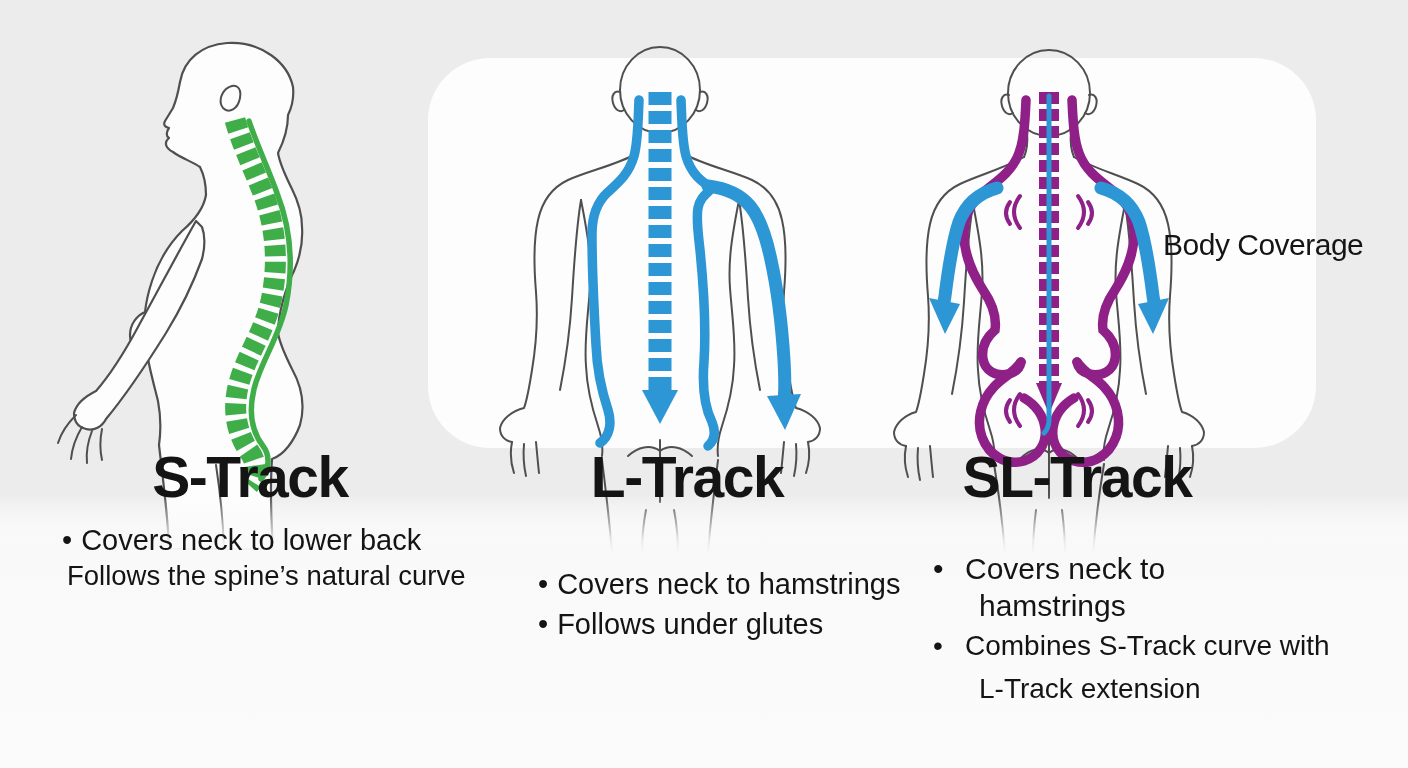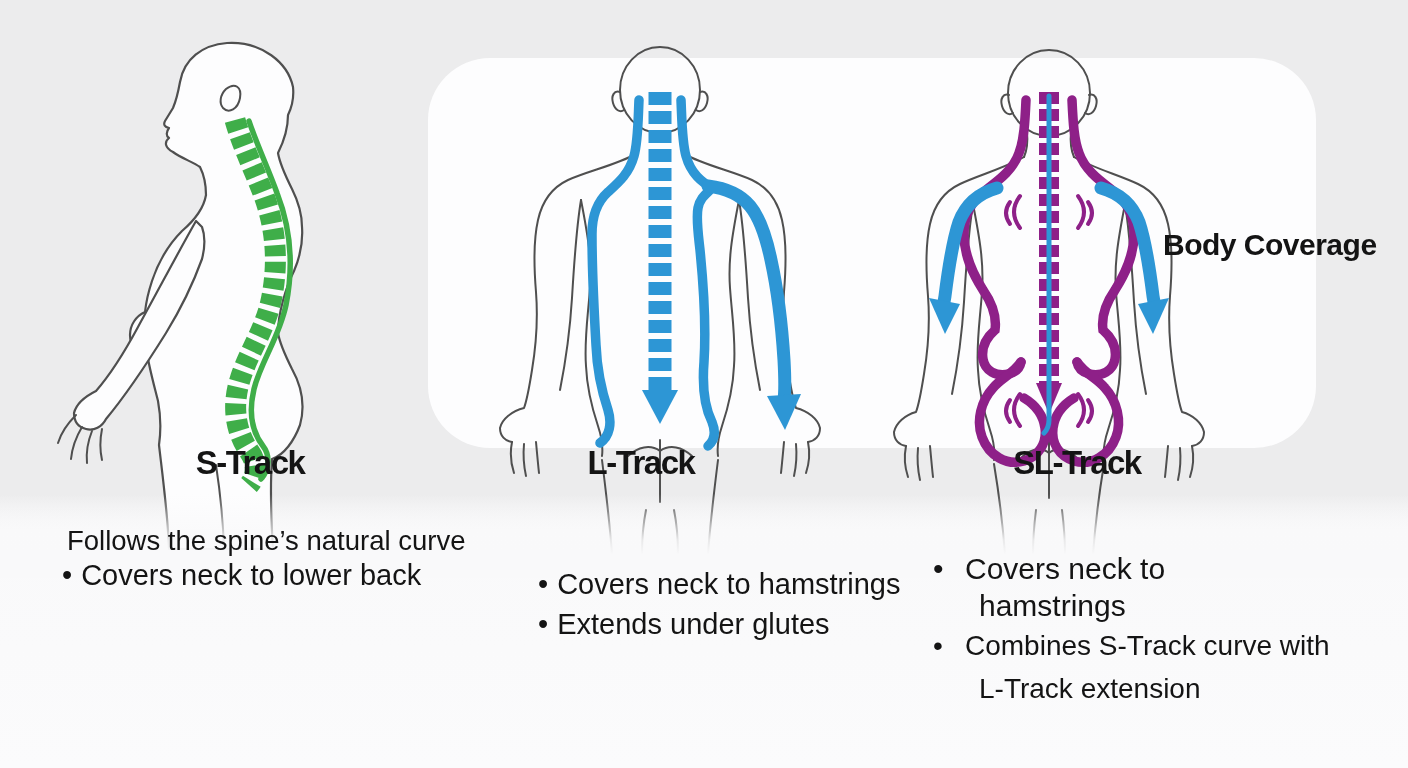--- a/index.html
+++ b/index.html
@@ -16,38 +16,38 @@
   .fig-s{left:30px;top:35px;width:380px;height:520px;}
   .fig-l{left:450px;top:40px;width:420px;height:530px;}
   .fig-sl{left:869px;top:40px;width:400px;height:530px;}
   .fade{
     position:absolute;left:0;top:494px;width:1408px;height:84px;
     background:linear-gradient(180deg,rgba(249,249,250,0) 0%,rgba(249,249,250,.9) 55%,#f9f9fa 72%);
     pointer-events:none;z-index:5;
   }
   .txt{position:absolute;z-index:6;color:var(--text,#141414);}
   .track-title{
-    width:330px;text-align:center;font-weight:700;font-size:33px;
+    width:330px;text-align:center;font-weight:700;font-size:57px;
     letter-spacing:-1.5px;top:444px;
   }
   .title-s{left:85px;}
-  .title-l{left:476px;text-align:center;}
+  .title-l{left:522px;text-align:center;}
   .title-sl{left:912px;}
   .cap{line-height:35px;}
   .cap .li{white-space:nowrap;}
   .cap-s{left:62px;top:523px;font-size:29px;}
   .cap-s .li-cont{font-size:27.5px;padding-left:5px;}
   .cap-l{left:538px;top:564px;font-size:29px;line-height:40px;}
   .cap-sl{left:956px;top:550px;font-size:30px;line-height:37px;}
   .cap-sl .li{white-space:normal;padding-left:23px;text-indent:-23px;}
   .cap-sl .li-1{max-width:300px;}
   .cap-sl .li-2{max-width:368px;font-size:28px;line-height:43px;}
   .mk{display:inline-block;margin-right:9px;}
   .coverage{
-    left:1163px;top:228px;font-size:30px;font-weight:700;letter-spacing:-.5px;
+    left:1163px;top:228px;font-size:30px;font-weight:400;letter-spacing:-.5px;
   }
   
   .bodyfill{fill:var(--panel,#fdfdfe);stroke:var(--outline,#4f4f4f);stroke-width:2.2;stroke-linejoin:round;stroke-linecap:round;}
   .ol{fill:none;stroke:var(--outline,#4f4f4f);stroke-width:2;stroke-linecap:round;stroke-linejoin:round;}
   .sp-band-g{fill:none;stroke:var(--green,#3fae49);stroke-width:21;stroke-dasharray:11 5.5;}
   .sp-line-g{fill:none;stroke:var(--green,#3fae49);stroke-width:5.5;stroke-linecap:round;}
   .sp-band-b{fill:none;stroke:var(--blue,#2d96d5);stroke-width:23;stroke-dasharray:13 6;}
   .rail-b{fill:none;stroke:var(--blue,#2d96d5);stroke-width:9.5;stroke-linecap:round;}
   .arm-b{fill:none;stroke:var(--blue,#2d96d5);stroke-width:13;stroke-linecap:round;}
   .fill-b{fill:var(--blue,#2d96d5);}
@@ -217,25 +217,25 @@
 
 <div class="fade"></div>
 
 <div class="txt track-title title-s">S-Track</div>
 <div class="txt track-title title-l">L-Track</div>
 <div class="txt track-title title-sl">SL-Track</div>
 
 <div class="txt coverage">Body Coverage</div>
 
 <div class="txt cap cap-s">
+  <div class="li"><span class="mk">•</span><span>Covers neck to lower back</span></div>
   <div class="li li-cont"><span>Follows the spine’s natural curve</span></div>
-  <div class="li"><span class="mk">•</span><span>Covers neck to lower back</span></div>
 </div>
 
 <div class="txt cap cap-l">
   <div class="li"><span class="mk">•</span><span>Covers neck to hamstrings</span></div>
-  <div class="li"><span class="mk">•</span><span>Extends under glutes</span></div>
+  <div class="li"><span class="mk">•</span><span>Follows under glutes</span></div>
 </div>
 
 <div class="txt cap cap-sl">
   <div class="li li-1"><span class="mk">•</span><span>Covers neck to hamstrings</span></div>
   <div class="li li-2"><span class="mk">•</span><span>Combines S-Track curve with L-Track extension</span></div>
 </div>
 
 </body></html>

